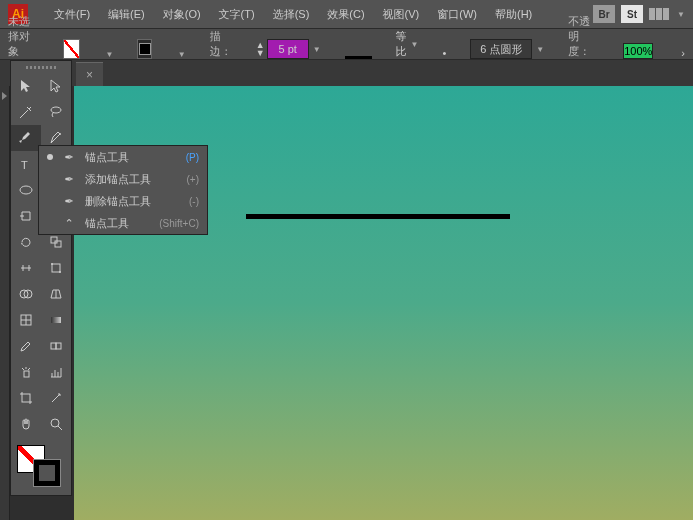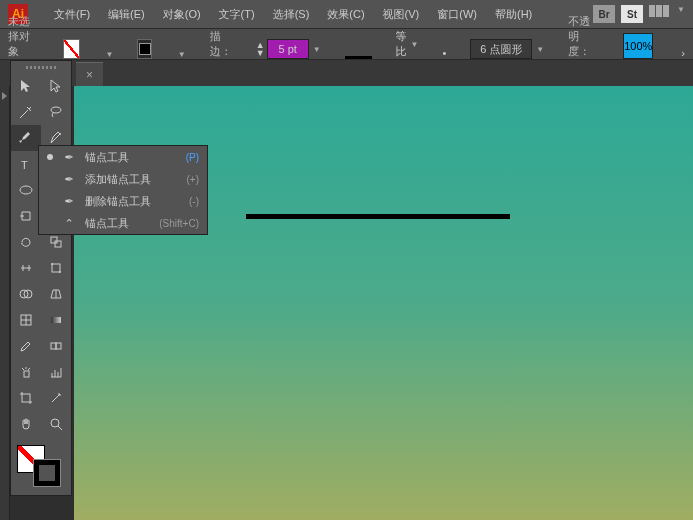--- a/index.html
+++ b/index.html
@@ -1,37 +1,37 @@
 <!DOCTYPE html>
 <html><head>
 <meta charset="utf-8">
 <style>
 *{margin:0;padding:0;box-sizing:border-box;font-family:"Microsoft YaHei",Arial,sans-serif;font-size:11px;color:#ccc;user-select:none}
 body{background:#2e2e2e;width:693px;height:520px;overflow:hidden;position:relative}
 .menubar{height:28px;background:#535353;display:flex;align-items:center;padding:0 8px;gap:2px}
 .ai-logo{width:20px;height:20px;background:#b91c1c;color:#ff9a00;font-weight:bold;font-size:12px;display:flex;align-items:center;justify-content:center;margin-right:16px}
 .menu-item{padding:4px 8px;cursor:pointer}
-.menu-right{margin-left:auto;display:flex;gap:6px;}
+.menu-right{margin-left:auto;display:flex;gap:6px;align-items:center}
 .br-badge,.st-badge{width:22px;height:18px;background:#999;color:#333;font-size:10px;font-weight:bold;display:flex;align-items:center;justify-content:center}
 .st-badge{background:#e5e5e5}
 .layout-icon{width:20px;height:12px;display:flex;gap:1px}
 .layout-icon span{flex:1;background:#aaa}
 .chev{color:#aaa;font-size:8px;margin-left:2px}
 .ctrlbar{height:32px;background:#4a4a4a;border-top:1px solid #2a2a2a;border-bottom:1px solid #2a2a2a;display:flex;align-items:flex-end;padding:0 8px;gap:24px}
 .ctrl-label{color:#bbb}
 .swatch{width:28px;height:20px;position:relative;border:1px solid #666;background:#fff}
 .swatch .diag{position:absolute;inset:0}
 .swatch .diag::before{content:"";position:absolute;left:0;top:0;right:0;bottom:0;background:linear-gradient(to top right,transparent 45%,red 45%,red 55%,transparent 55%)}
 .mini-swatch{width:24px;height:20px;border:1px solid #666;background:#2a2a2a;display:flex;align-items:center;justify-content:center}
 .mini-inner{width:12px;height:12px;border:1px solid #999;background:#000}
 .num-field{width:42px;height:20px;background:#a21caf;border:1px solid #222;display:flex;align-items:center;justify-content:center}
 .stroke-line{width:48px;height:3px;background:#000}
 .dd{display:flex;align-items:center;gap:2px}
 .prof-field{width:62px;height:20px;background:#3a3a3a;border:1px solid #222;display:flex;align-items:center;justify-content:center}
-.opac-field{width:38px;height:26px;background:#0ea5e9;color:#000;border:1px solid #222;display:flex;align-items:center;justify-content:center}
+.opac-field{width:38px;height:16px;background:#22c55e;color:#000;border:1px solid #222;display:flex;align-items:center;justify-content:center}
 .tabbar{height:26px;background:#383838;display:flex;align-items:flex-end;padding-left:76px}
 .tab{background:#4a4a4a;height:24px;padding:0 10px;display:flex;align-items:center;gap:8px;border-top:1px solid #666}
 .tab-close{font-size:12px;color:#aaa;cursor:pointer}
 .leftcol{position:absolute;left:0;top:86px;width:10px;height:434px;background:#383838;border-right:1px solid #222}
 .leftcol::before{content:"";position:absolute;top:6px;left:2px;width:0;height:0;border-top:4px solid transparent;border-bottom:4px solid transparent;border-left:5px solid #888}
 .toolpanel{position:absolute;left:10px;top:60px;width:62px;background:#535353;border:1px solid #222;padding-bottom:6px}
 .tp-grip{height:12px;background:#535353;display:flex;align-items:center;justify-content:center}
 .tp-grip::before{content:"";width:30px;height:3px;background:repeating-linear-gradient(90deg,#888 0 2px,transparent 2px 4px)}
 .tool-grid{display:grid;grid-template-columns:1fr 1fr}
 .tool{width:30px;height:26px;display:flex;align-items:center;justify-content:center;cursor:pointer;position:relative}

